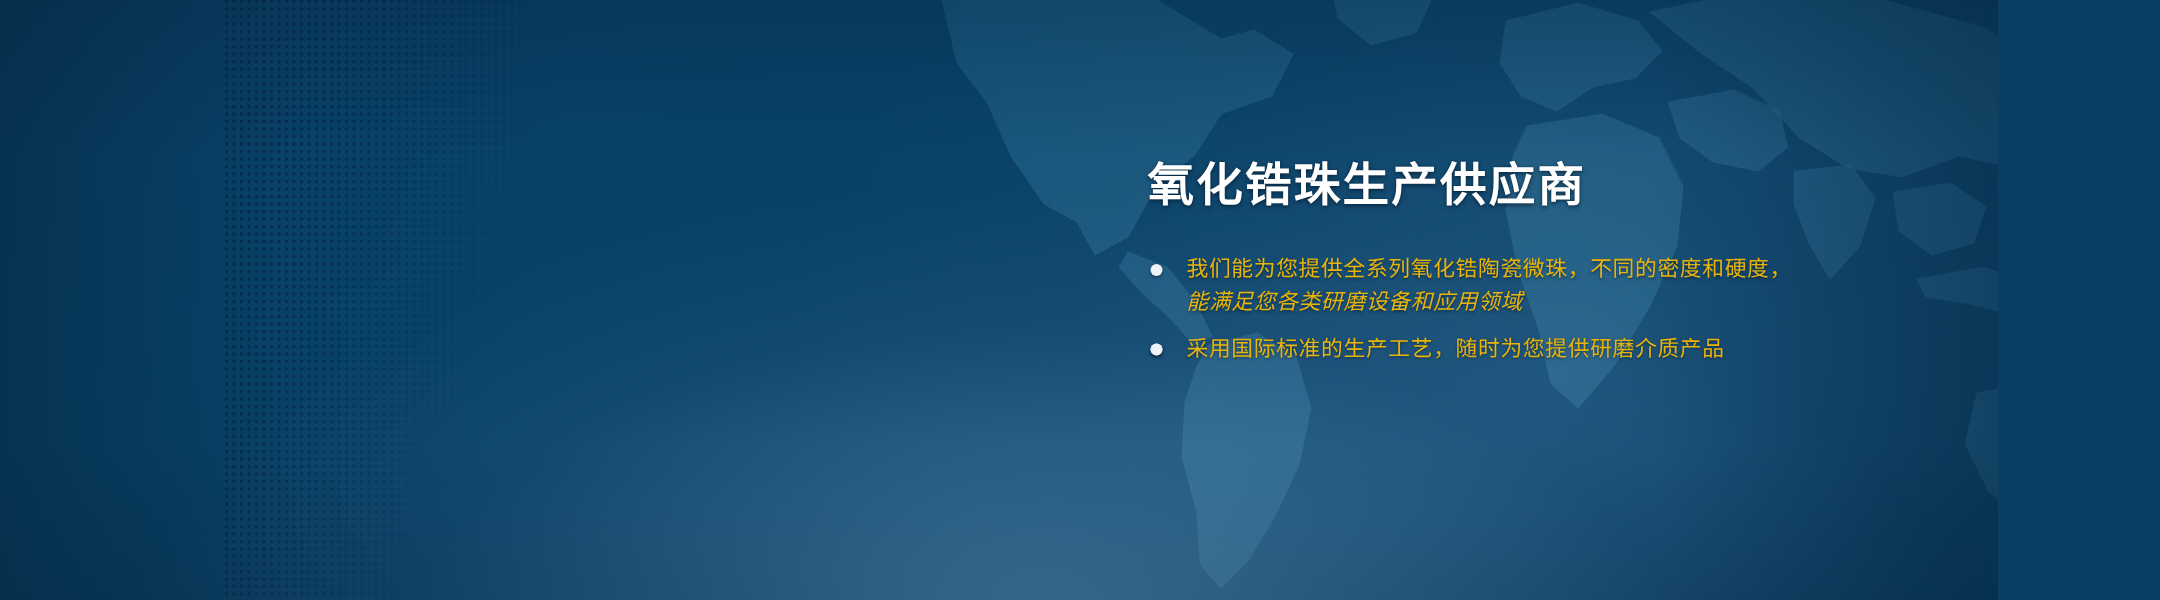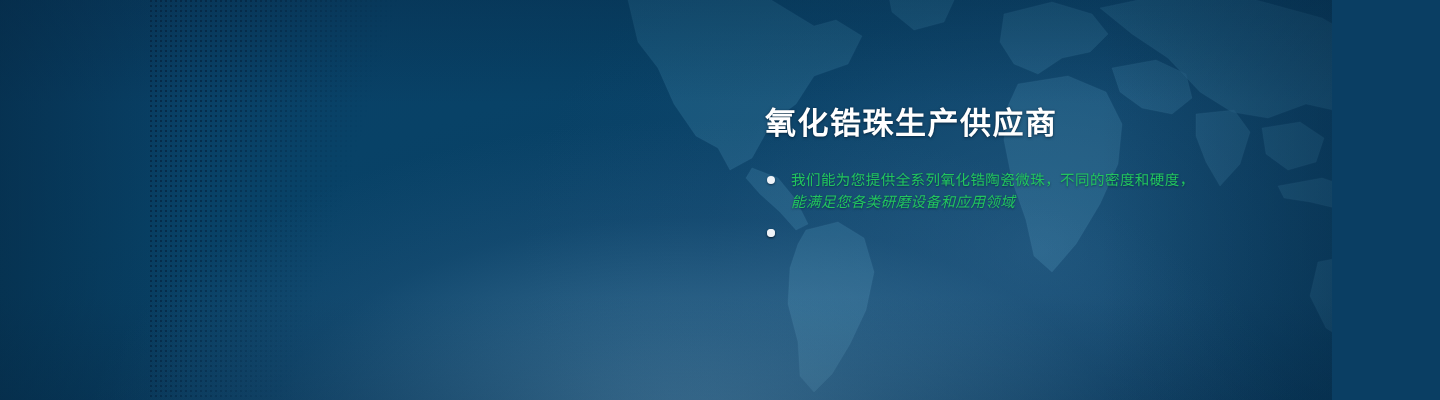--- a/index.html
+++ b/index.html
@@ -106,21 +106,21 @@
     list-style: none;
     margin: 0;
     padding: 0;
   }
   .point {
     position: relative;
     padding-left: 26px;
     margin-bottom: 9px;
     font-size: 14.5px;
     line-height: 22px;
-    color: #22c55e;
+    color: #eab308;
     letter-spacing: 0.45px;
     text-shadow: 0 1px 2px rgba(2,24,44,0.55);
   }
   .point:last-child { margin-bottom: 0; }
   .point .dot {
     position: absolute;
     left: 2px;
     top: 7px;
     width: 8px;
     height: 8px;
@@ -398,18 +398,19 @@
         <span>我们能为您提供全系列氧化锆陶瓷微珠，不同的密度和硬度，</span>
         <span class="line2">能满足您各类研磨设备和应用领域</span>
       </li>
 
       <li class="point">
         <span class="dot"></span>
       </li>
 
       <li class="point">
         <span class="dot"></span>
+        <span>采用国际标准的生产工艺，随时为您提供研磨介质产品</span>
       </li>
 
     </ul>
   </div>
 
 </div>
 
 </body></html>

